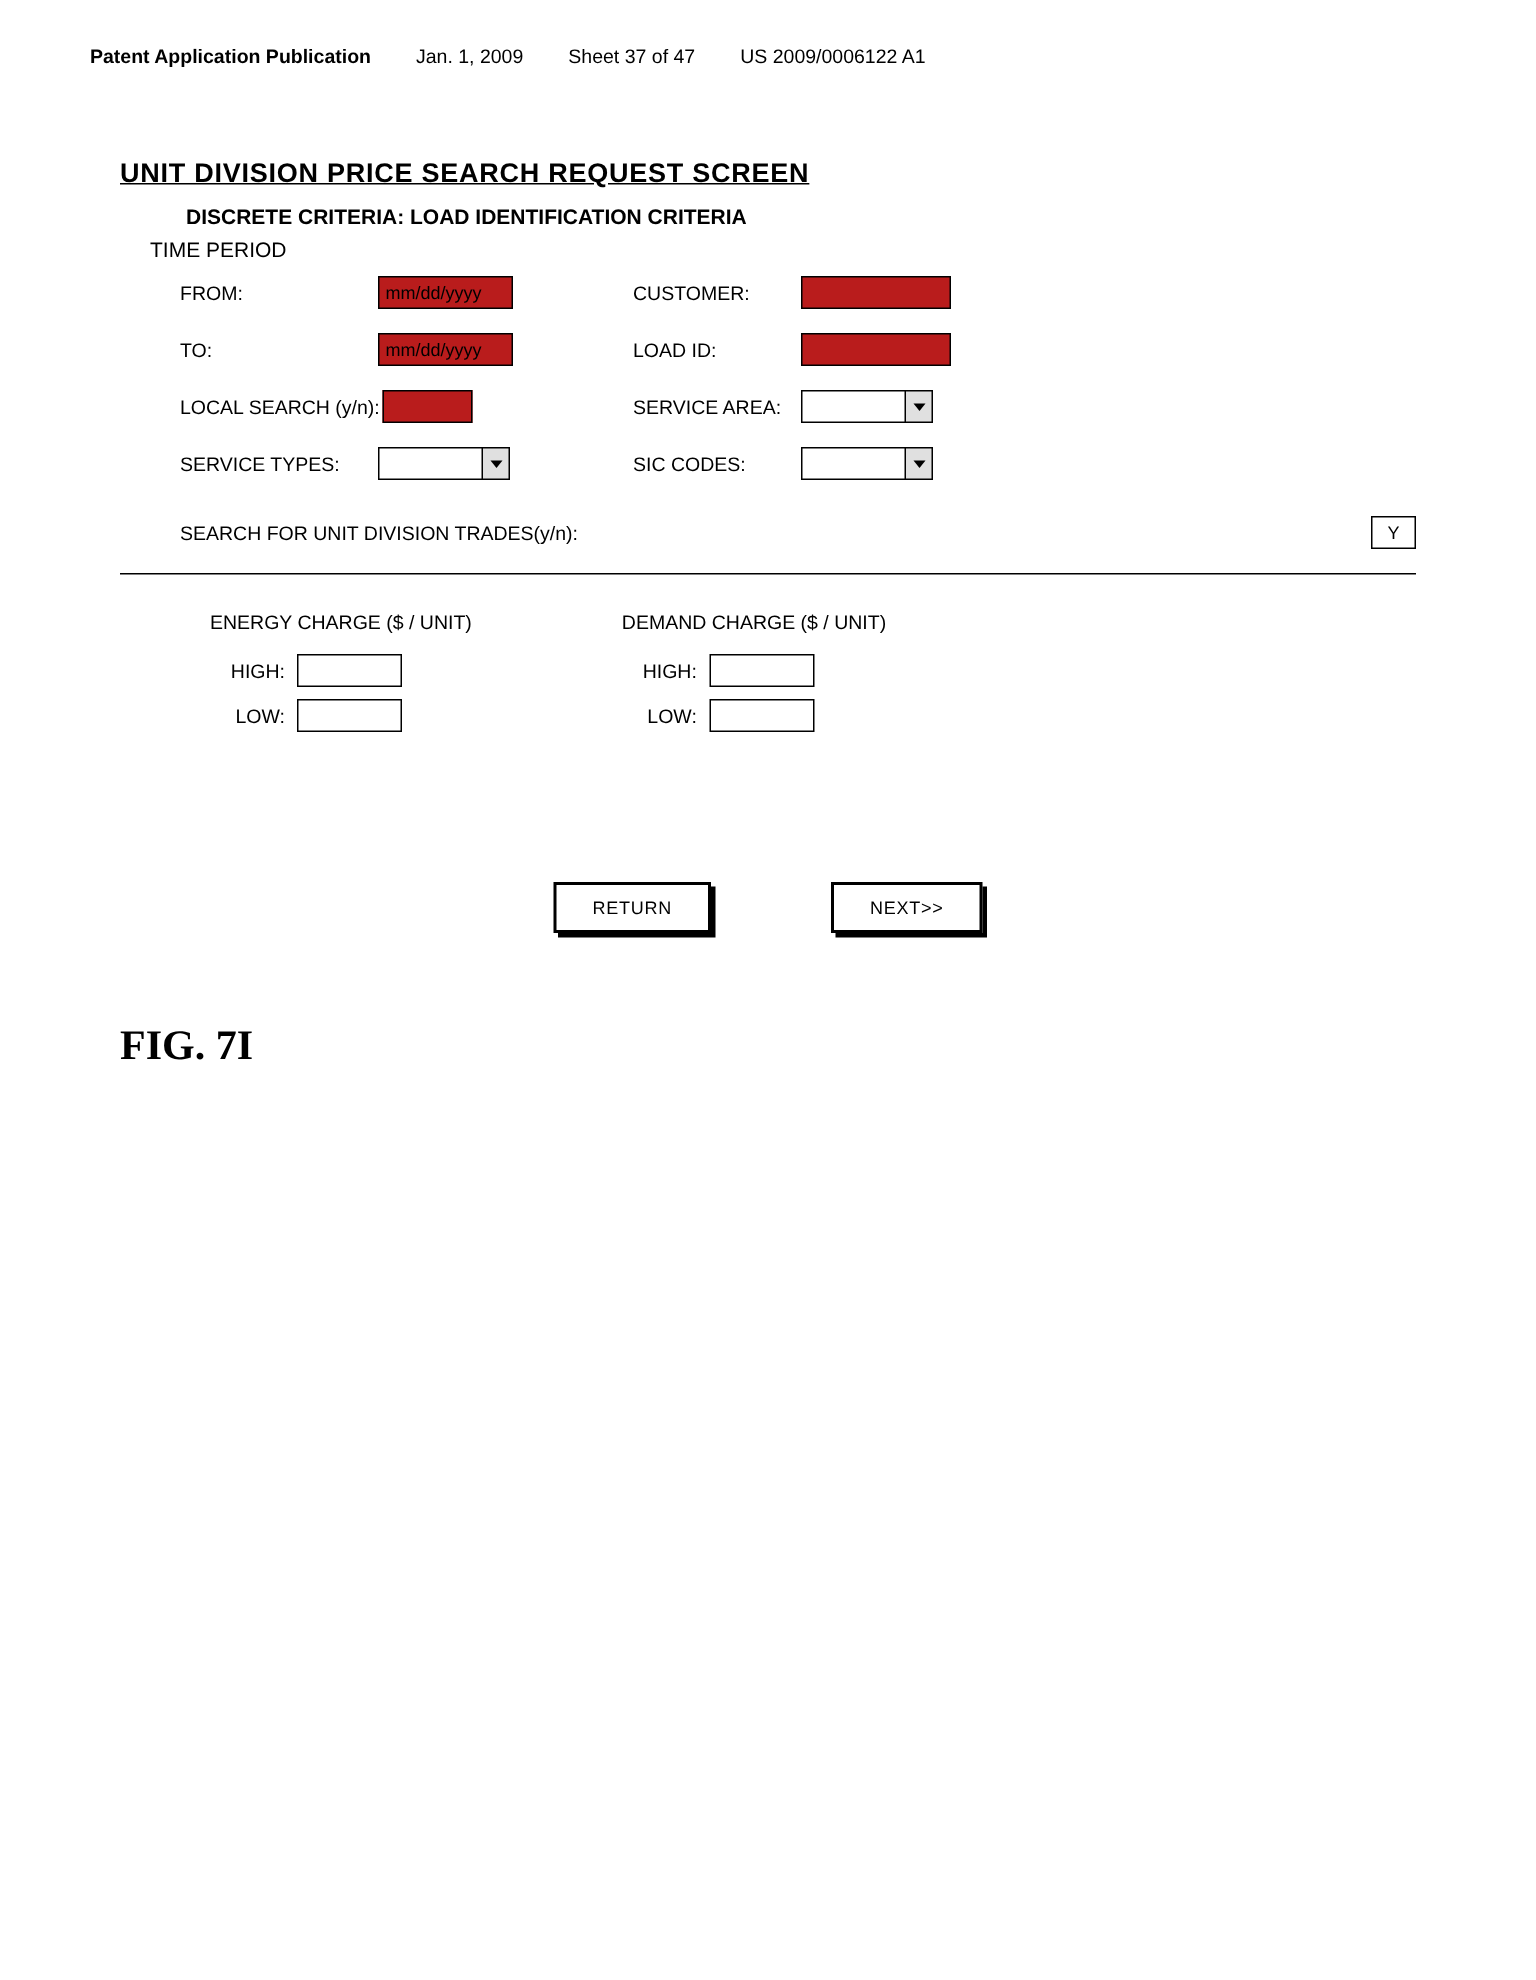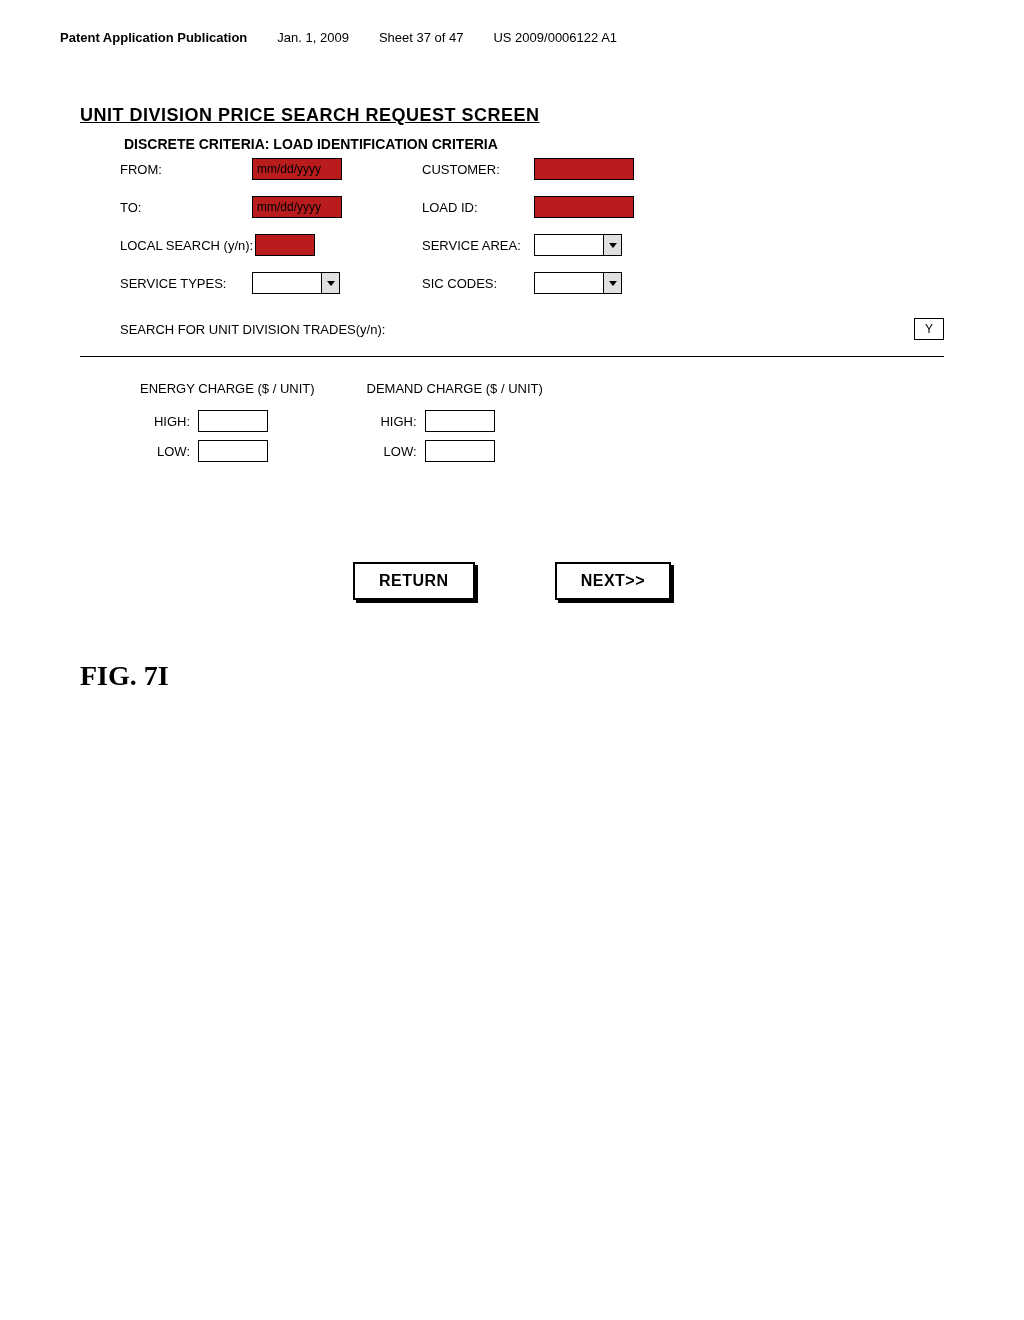--- a/index.html
+++ b/index.html
@@ -183,21 +183,21 @@
 
     .divider-line {
       border: none;
       border-top: 1.5px solid #000;
       margin: 16px 0 24px 0;
     }
 
     .charge-section {
       display: flex;
       flex-direction: row;
-      gap: 52px;
+      gap: 100px;
       margin-left: 60px;
       margin-bottom: 40px;
     }
 
     .charge-group {
       display: flex;
       flex-direction: column;
       gap: 8px;
     }
 
@@ -235,22 +235,22 @@
       gap: 80px;
       justify-content: center;
       margin-top: 100px;
       margin-bottom: 60px;
     }
 
     .action-button {
       border: 2.5px solid #000;
       background: #ffffff;
       padding: 8px 24px;
-      font-size: 16px;
-      font-weight: bold;
+      font-size: 12px;
+      font-weight: normal;
       cursor: pointer;
       min-width: 100px;
       box-shadow: 3px 3px 0px #000;
       letter-spacing: 0.5px;
     }
 
     .figure-label {
       text-align: left;
       font-size: 28px;
       font-weight: bold;
@@ -269,20 +269,21 @@
     <span class="header-sheet">Sheet 37 of 47</span>
     <span class="header-patent">US 2009/0006122 A1</span>
   </div>
 
   <div class="main-content">
 
     <div class="screen-title">UNIT DIVISION PRICE SEARCH REQUEST SCREEN</div>
 
     <div class="criteria-label">DISCRETE CRITERIA: LOAD IDENTIFICATION CRITERIA</div>
 
+    <div class="time-period-label">TIME PERIOD</div>
 
     <div class="form-columns">
 
       <div class="form-column">
 
         <div class="form-row">
           <span class="field-label">FROM:</span>
           <input class="text-input input-date" type="text" value="mm/dd/yyyy" placeholder="mm/dd/yyyy" style="">
         </div>
 

